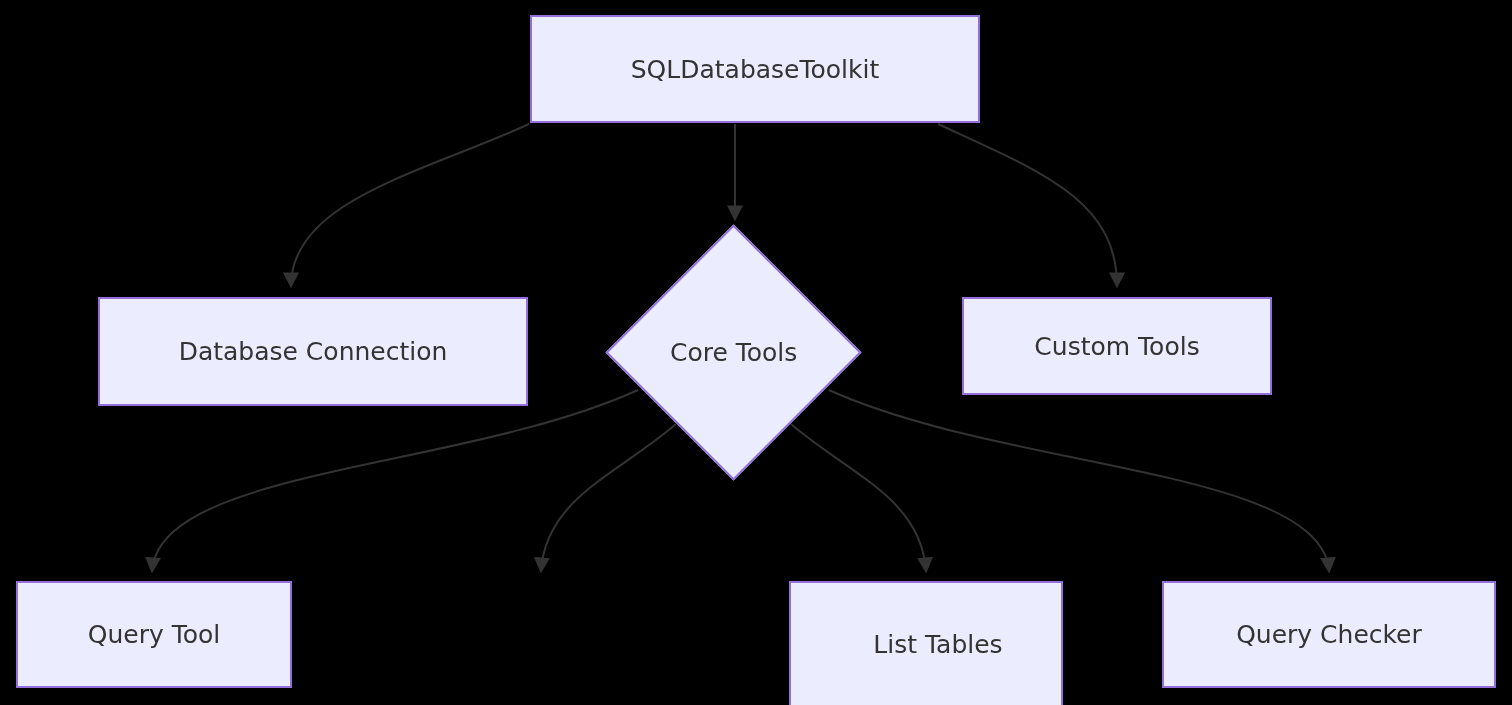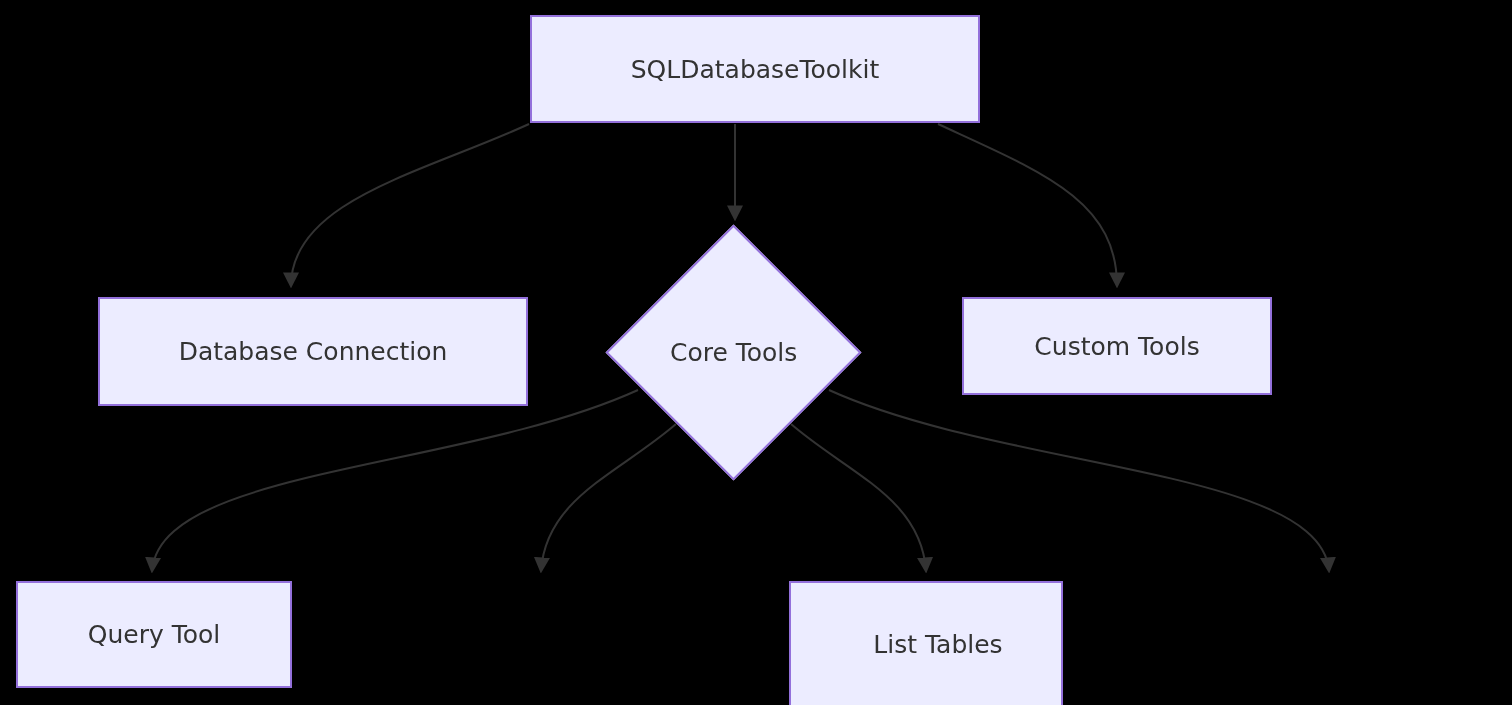--- a/index.html
+++ b/index.html
@@ -107,14 +107,17 @@
 
   <div class="node node-rect-query-tool">
     <span class="node-label">Query Tool</span>
   </div>
 
 
   <div class="node node-rect-list-tables">
     <span class="node-label">List Tables</span>
   </div>
 
+  <div class="node node-rect-query-checker">
+    <span class="node-label">Query Checker</span>
+  </div>
 
 </div>
 
 </body></html>

